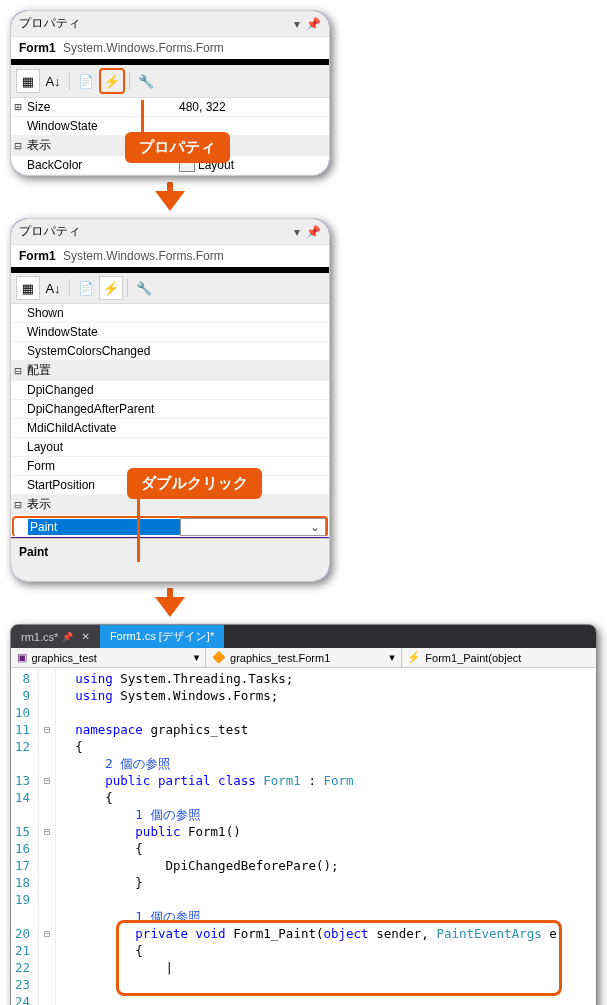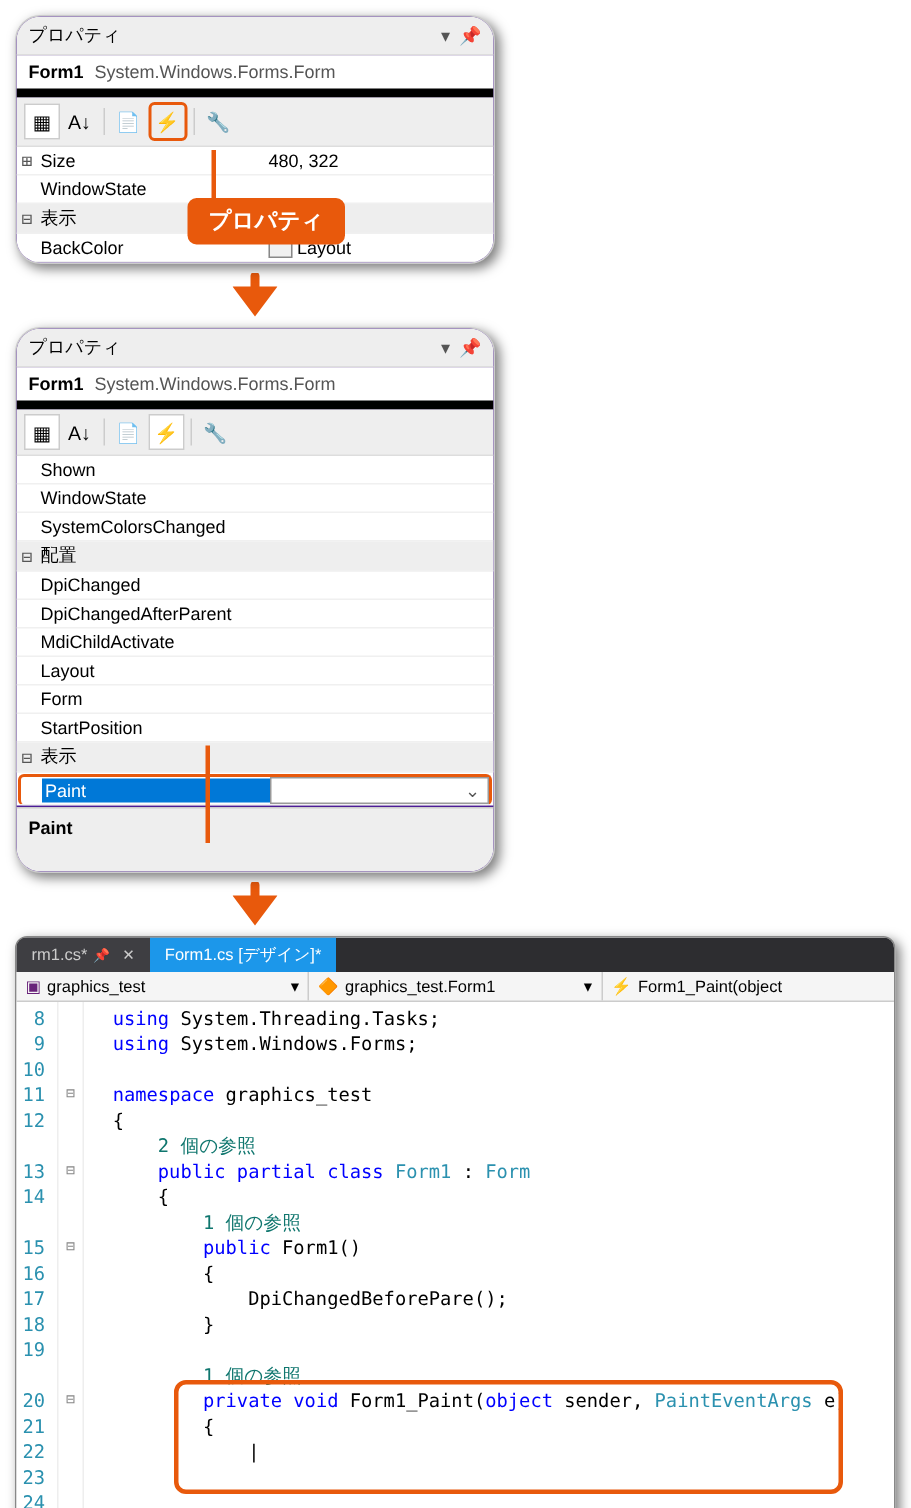--- a/index.html
+++ b/index.html
@@ -40,21 +40,21 @@
 .tab.active{background:#1c97ea;color:#fff}
 .tab .x{font-size:10px;margin-left:4px}
 .nav-bar{background:#f5f5f5;display:flex;border-bottom:1px solid #ccc;font-size:11px}
 .nav-seg{flex:1;padding:3px 6px;border-right:1px solid #ccc;display:flex;align-items:center;gap:4px;overflow:hidden;white-space:nowrap}
 .code-area{display:flex;background:#fff;font-family:"Consolas",monospace;font-size:12.5px;line-height:17px}
 .gutter{background:#fff;color:#2b91af;text-align:right;padding:2px 8px 2px 4px;border-right:1px solid #eee}
 .fold{width:16px;border-right:1px solid #eee;padding:2px 0;color:#888;text-align:center;font-size:10px}
 .code{padding:2px 4px;white-space:pre;flex:1;position:relative}
 .kw{color:#0000ff}
 .cls{color:#2b91af}
-.com{color:#0f766e}
+.com{color:#1d4ed8}
 .code-highlight{position:absolute;border:3px solid #e8590c;border-radius:8px}
 </style>
 </head>
 <body>
 
 <div class="rel" style="width:320px">
 <div class="panel">
   <div class="panel-title">
     <span class="txt">プロパティ</span>
     <span class="ic">▾</span>
@@ -174,20 +174,21 @@
     <div class="grid-row selected-row orange-box" style="margin:1px">
       <div class="grid-exp"></div>
       <div class="grid-name">Paint</div>
       <div class="grid-val">
             <span class="dd">⌄</span>
           </div>
     </div>
   </div>
   <div class="desc">Paint</div>
 </div>
+<div class="callout" style="top:250px;left:117px">ダブルクリック</div>
 <div class="line" style="top:279px;left:127px;width:3px;height:65px"></div>
 </div>
 
 <div class="arrow" style="width:320px">
 <svg width="30" height="30">
       <path d="M15 2 L15 18 M6 12 L15 24 L24 12 Z" fill="#e8590c" stroke="#e8590c" stroke-width="6" stroke-linecap="round"></path>
     </svg>
 </div>
 
 <div class="code-panel" style="width:585px">

